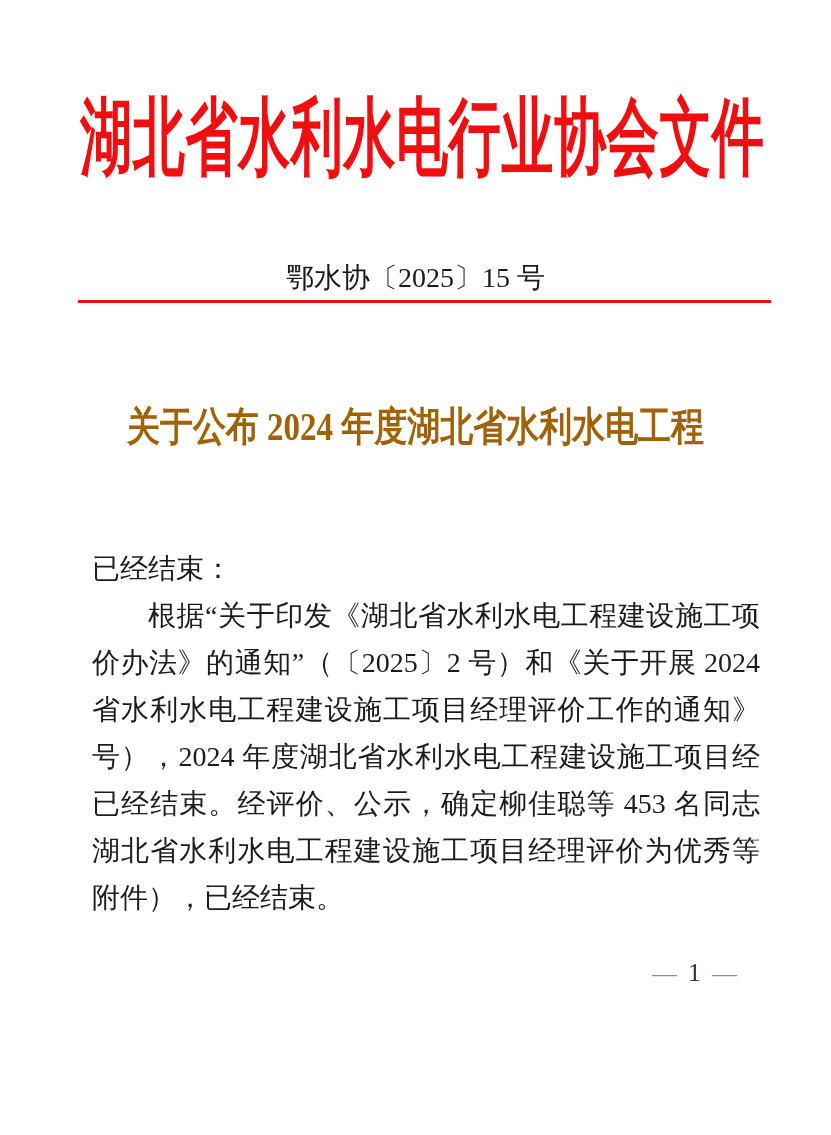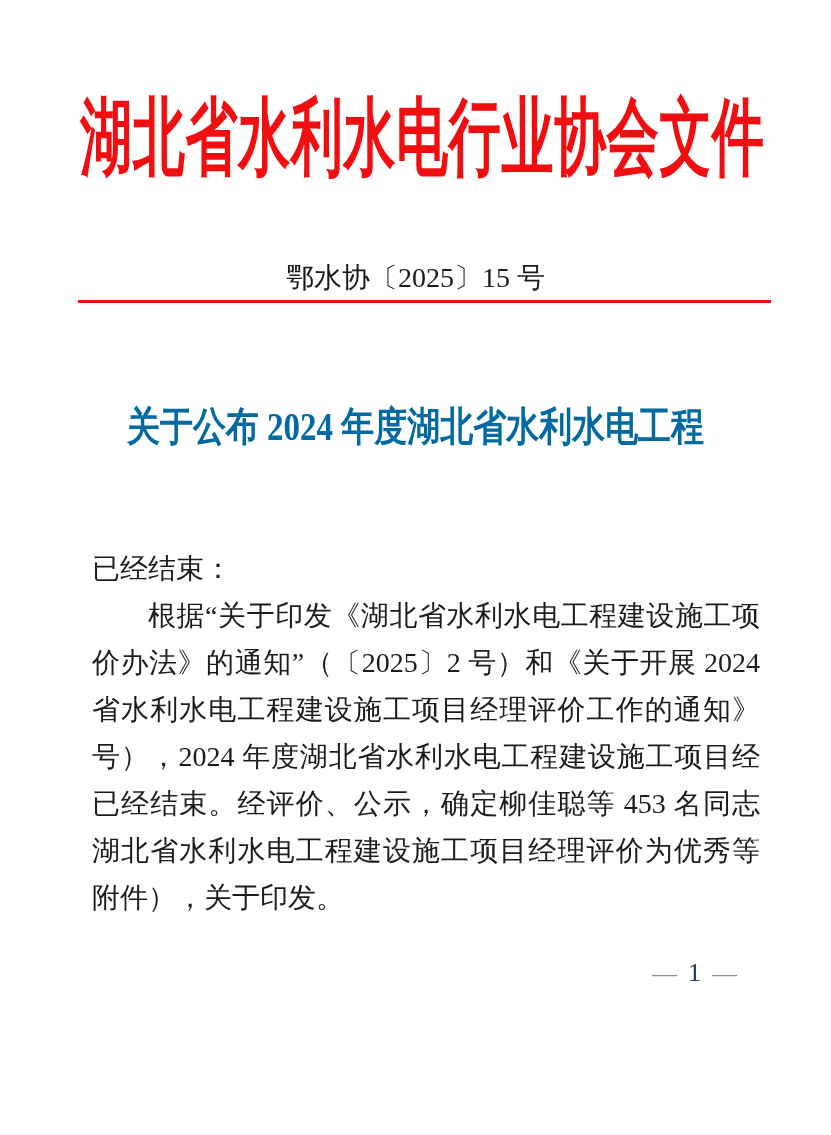--- a/index.html
+++ b/index.html
@@ -50,21 +50,21 @@
     height: 3px;
     background: #f10e10;
   }
   
   .doc-title {
     position: absolute;
     top: 401px;
     left: 0;
     right: 0;
     text-align: center;
-    color: #0369a1;
+    color: #a16207;
     font-weight: bold;
   }
   .doc-title .tline {
     height: 52px;
     line-height: 52px;
     white-space: nowrap;
   }
   .doc-title .tline span {
     display: inline-block;
     font-size: 34px;
@@ -136,21 +136,21 @@
   </div>
 
   <div class="body-text">
     <div class="ln left">已经结束：</div>
     <div class="ln indent">根据“关于印发《湖北省水利水电工程建设施工项目经理评</div>
     <div class="ln">价办法》的通知”（〔2025〕2 号）和《关于开展 2024 年度湖北</div>
     <div class="ln">省水利水电工程建设施工项目经理评价工作的通知》（〔2025〕3</div>
     <div class="ln">号），2024 年度湖北省水利水电工程建设施工项目经理评价工作</div>
     <div class="ln">已经结束。经评价、公示，确定柳佳聪等 453 名同志 2024 年度</div>
     <div class="ln">湖北省水利水电工程建设施工项目经理评价为优秀等次（名单见</div>
-    <div class="ln left">附件），关于印发。</div>
+    <div class="ln left">附件），已经结束。</div>
   </div>
 
   <div class="footer">
     <span class="dash">—</span>
     <span class="num">1</span>
     <span class="dash">—</span>
   </div>
 
 </div>
 

